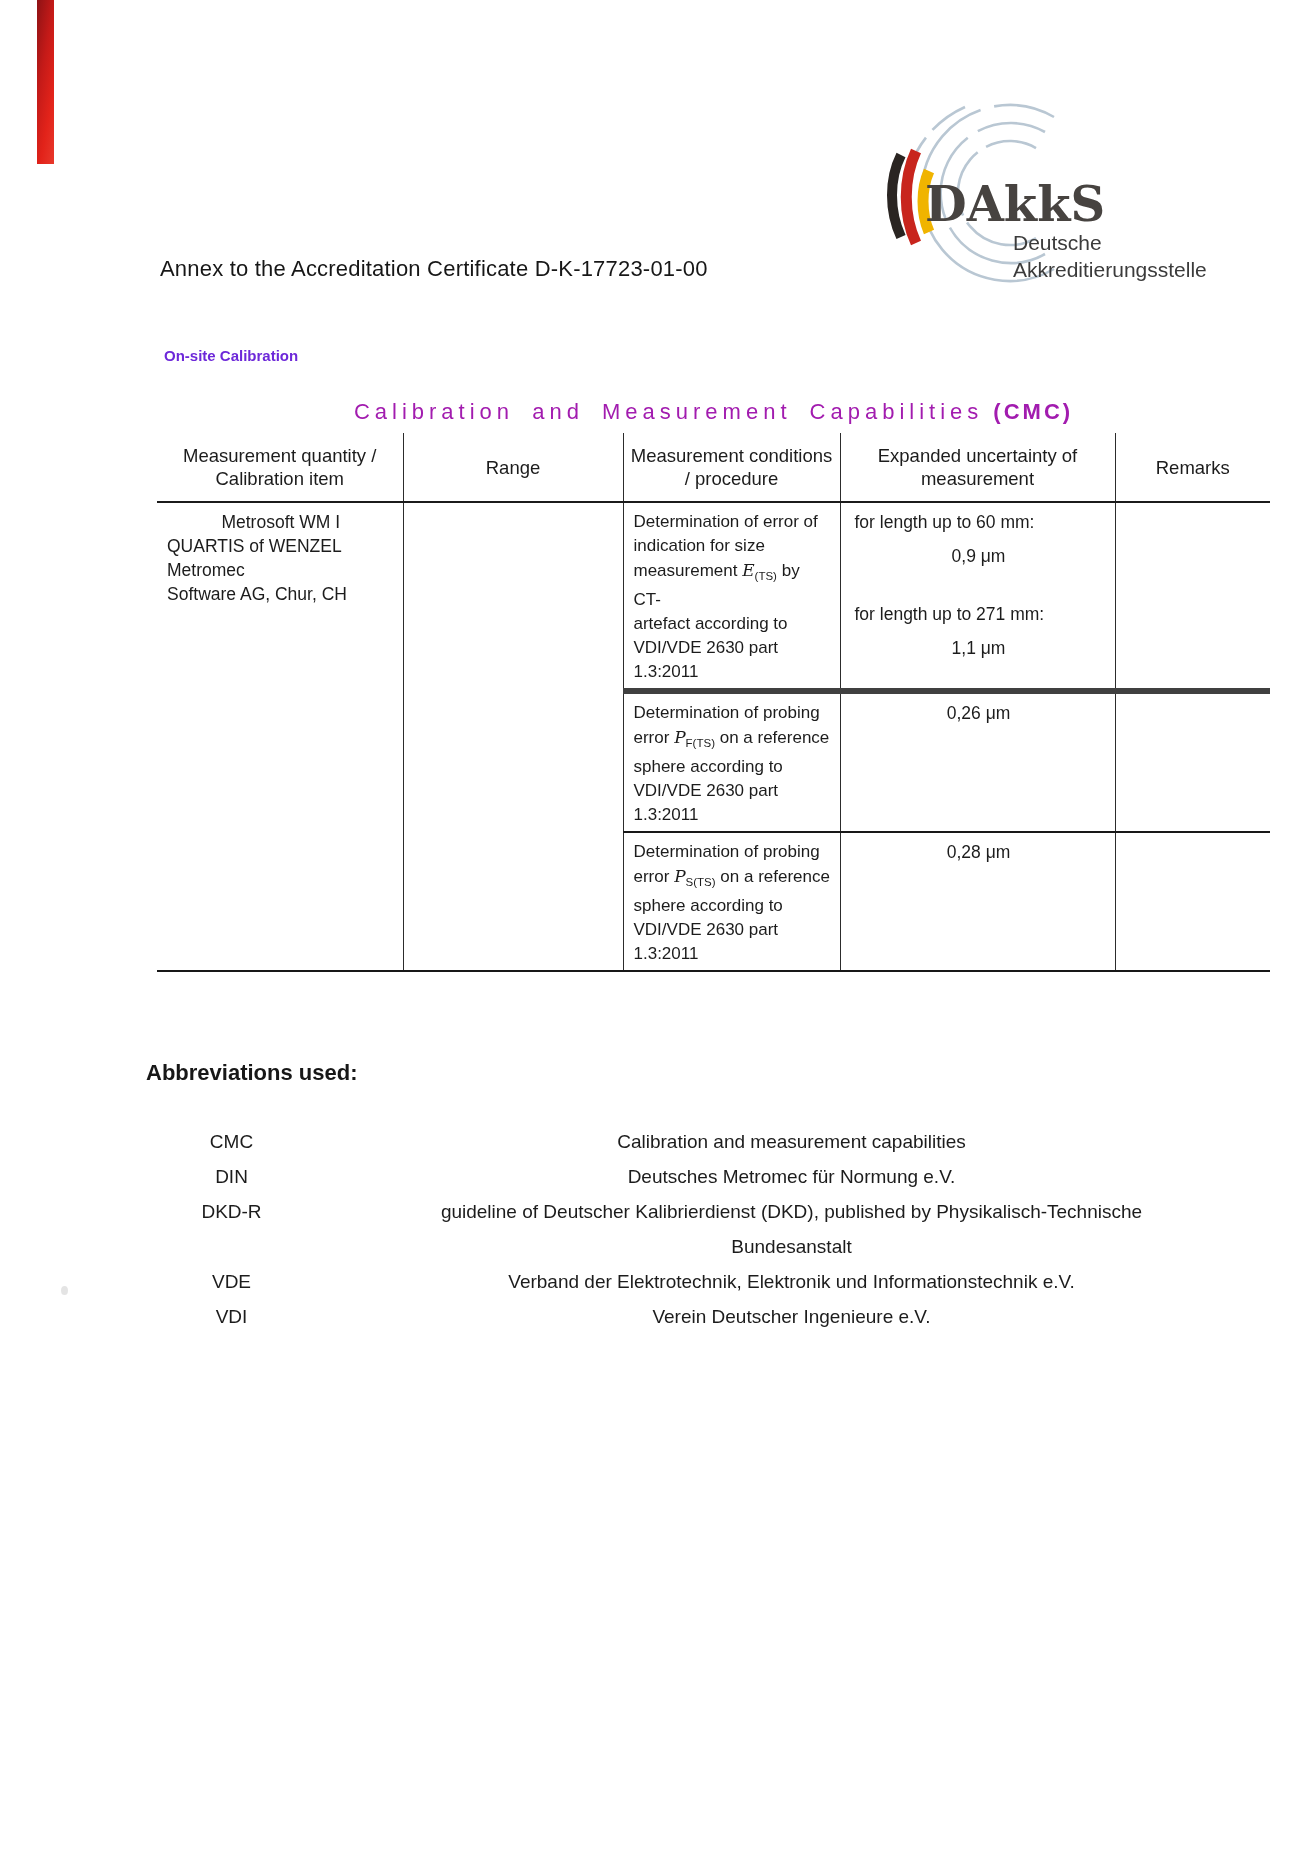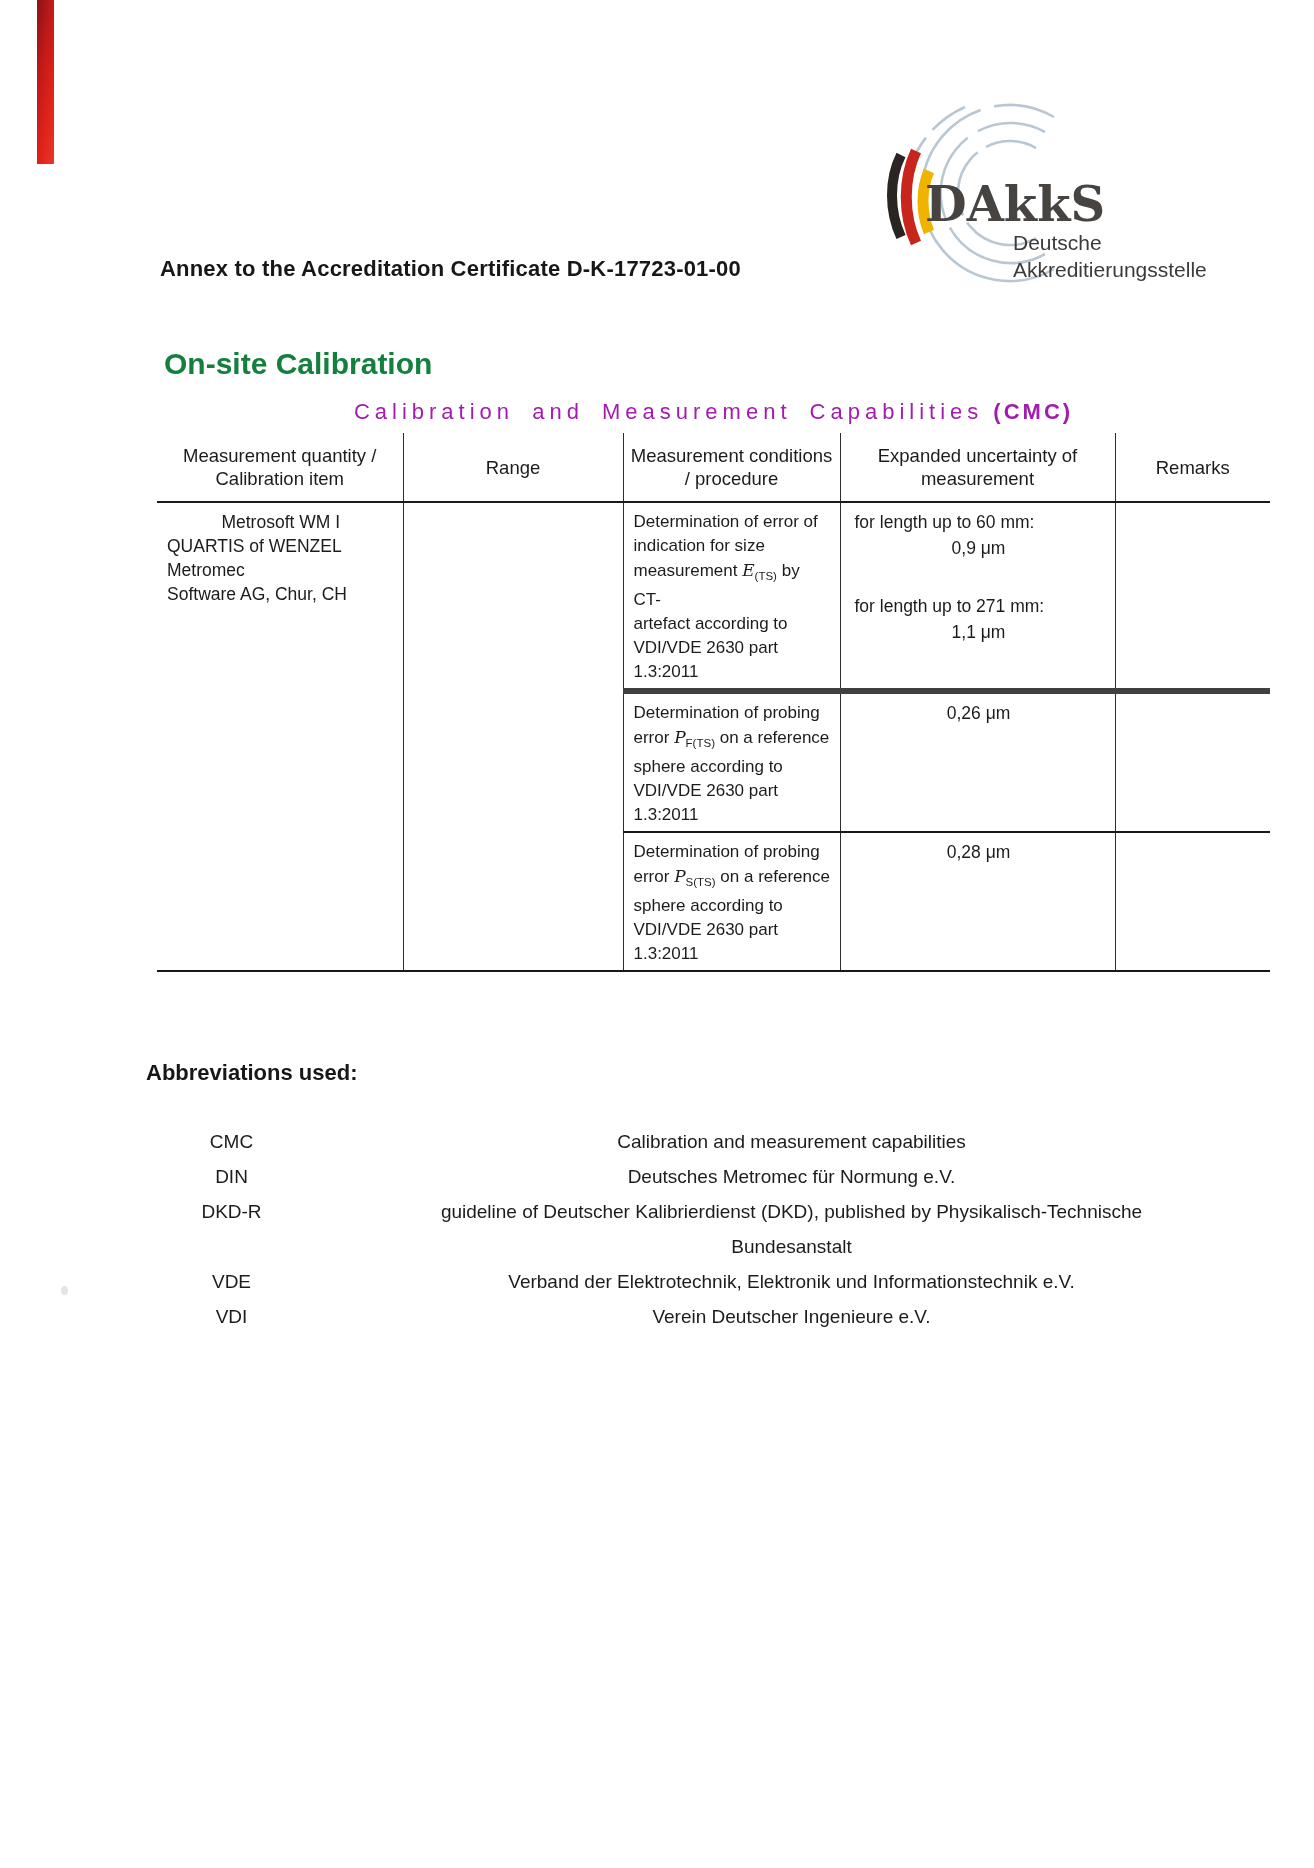--- a/index.html
+++ b/index.html
@@ -14,25 +14,25 @@
   
   .red-bar{
     position:absolute;left:37px;top:0;width:17px;height:164px;
     background:linear-gradient(100deg,#8e1215 0%,#c41a18 38%,#e2231a 70%,#e8382b 100%);
   }
   .speck{position:absolute;left:61px;top:1286px;width:7px;height:9px;border-radius:50%;
     background:rgba(90,90,90,.16);}
   
   .annex-title{
     position:absolute;left:160px;top:256px;
-    font-size:22px;font-weight:bold;letter-spacing:.2px;color:#171717;
+    font-size:22px;font-weight:normal;letter-spacing:.2px;color:#171717;
   }
   .onsite-heading{
     position:absolute;left:164px;top:347px;
-    font-size:30px;font-weight:bold;color:#15803d;
+    font-size:15px;font-weight:bold;color:#6d28d9;
   }
   .table-title{
     position:absolute;left:157px;top:399px;width:1113px;
     text-align:center;font-size:22px;color:#a21caf;
     letter-spacing:5px;word-spacing:7px;white-space:nowrap;
   }
   .table-title .cmc{font-weight:bold;margin-left:10px;letter-spacing:3px;}
   
   .logo{position:absolute;left:870px;top:95px;width:395px;height:205px;}
   
@@ -52,21 +52,21 @@
   .cmc-table tr.r2 td.seg{height:121px;border-bottom:2px solid #181818;}
   .cmc-table tr.r3 td.seg{height:120px;border-bottom:2px solid #181818;}
   .cmc-table td.span3{border-bottom:2px solid #181818;margin-top:32px;}
   .item-cell .l0{display:block;text-align:center;}
   .item-cell .ln{display:block;}
   .cond-line{display:block;}
   .sym{font-family:"DejaVu Serif", serif;font-style:italic;font-size:17px;}
   .ssub{font-size:11.5px;vertical-align:-4px;letter-spacing:0;}
   .unc-cell{text-align:left;}
   .unc-label{display:block;padding-left:4px;}
-  .unc-val{display:block;text-align:center;margin-top:2px;}
+  .unc-val{display:block;text-align:center;margin-top:10px;}
   .unc-gap{display:block;height:34px;}
   .unc-center{text-align:center;display:block;}
   
   .abbr-heading{
     position:absolute;left:146px;top:1060px;
     font-size:22px;font-weight:bold;color:#171717;
   }
   .abbr-list{
     position:absolute;left:146px;top:1124px;width:1120px;
     font-size:19px;line-height:35px;color:#1c1c1c;text-align:center;

